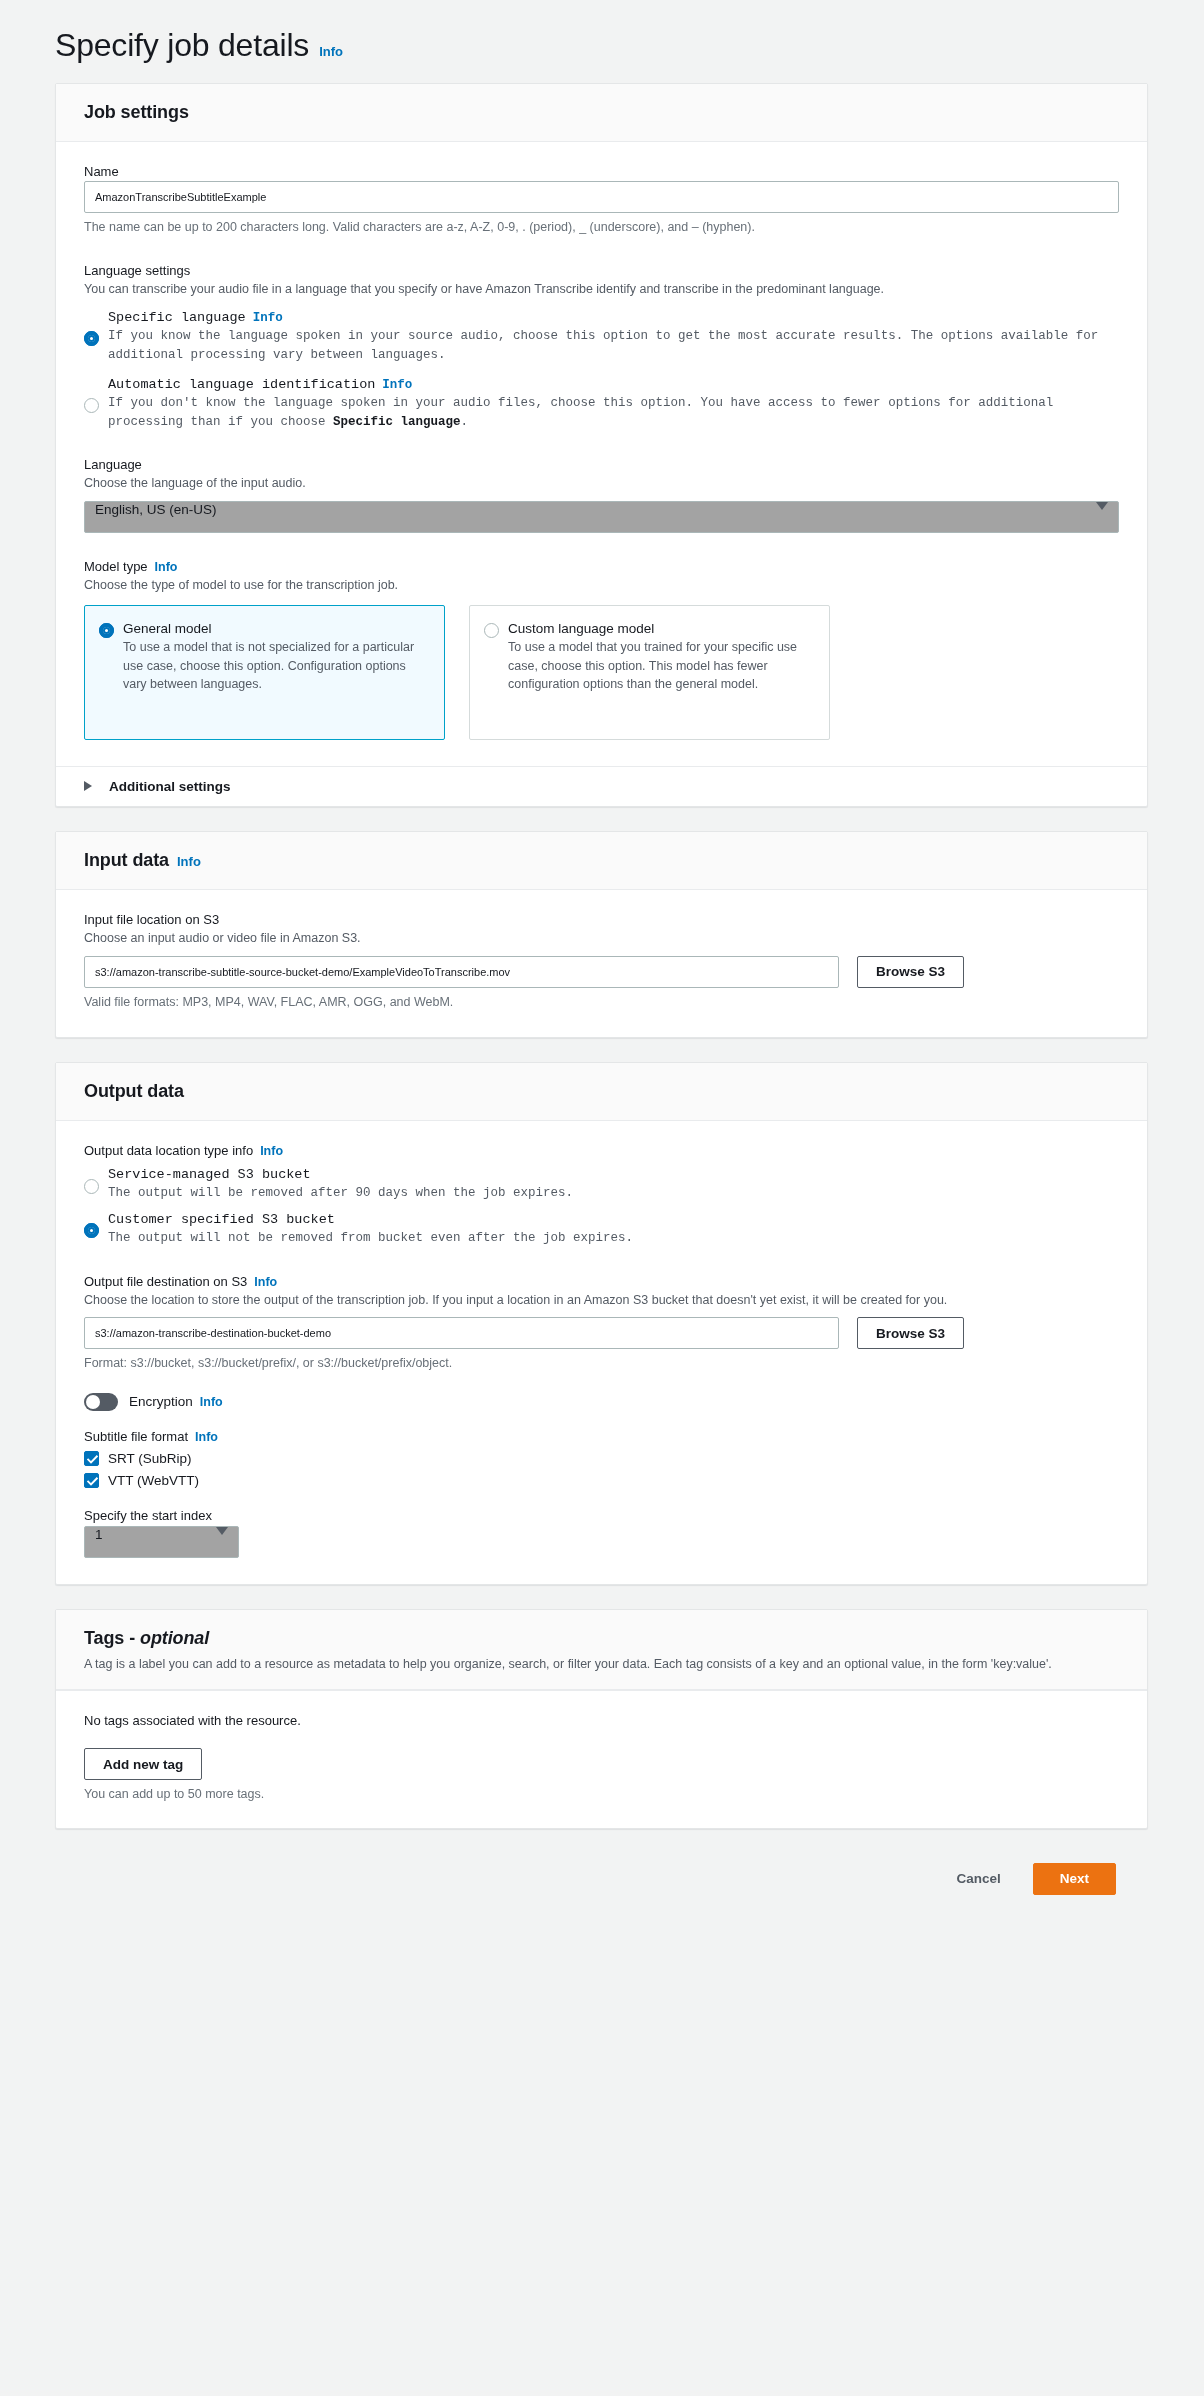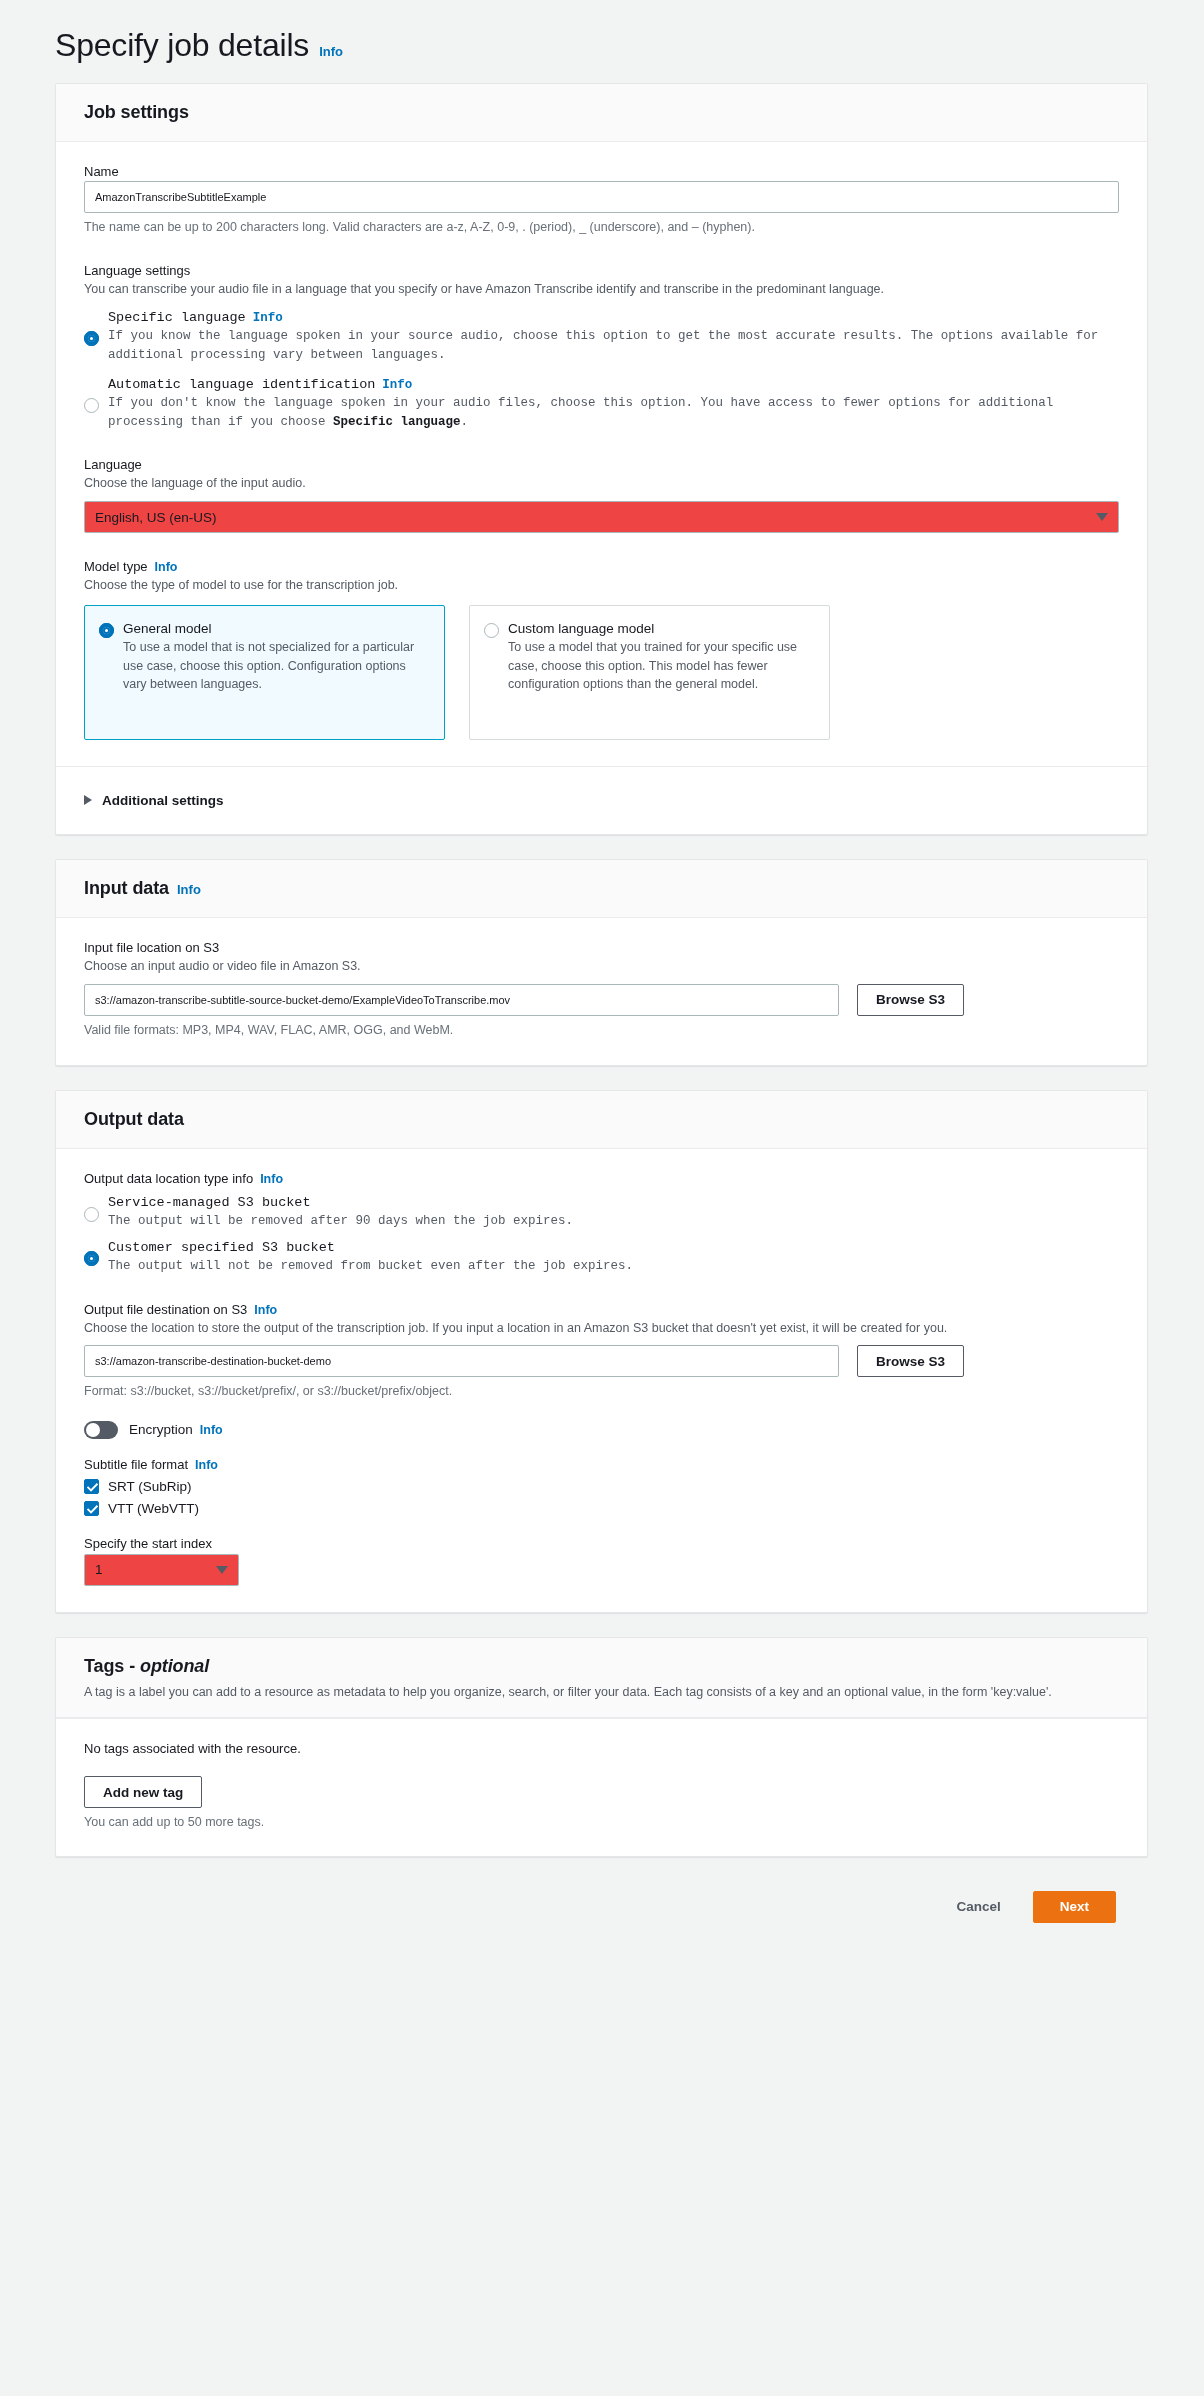--- a/index.html
+++ b/index.html
@@ -105,23 +105,22 @@
     outline: none;
   }
   .select-wrap {
     position: relative;
     display: block;
   }
   .select-box {
     height: 32px;
     border: 1px solid #aab7b8;
     border-radius: 2px;
-    background: #ef4444;
-    display: flex;
-    align-items: center;
+    background: #a3a3a3;
+    display: flex;
     padding: 0 10px;
     font-size: 13.5px;
     color: #16191f;
     cursor: pointer;
     justify-content: space-between;
   }
   .caret {
     width: 0; height: 0;
     border-left: 6px solid transparent;
     border-right: 6px solid transparent;
@@ -199,24 +198,24 @@
   .tile-desc {
     font-size: 12.5px;
     color: #545b64;
     line-height: 1.5;
     margin-top: 2px;
   }
 
   
   .expander {
     border-top: 1px solid #e9ebed;
-    padding: 26px 28px;
+    padding: 12px 28px;
     display: flex;
     align-items: center;
-    gap: 10px;
+    gap: 17px;
     cursor: pointer;
   }
   .tri {
     width: 0; height: 0;
     border-top: 5px solid transparent;
     border-bottom: 5px solid transparent;
     border-left: 8px solid #545b64;
   }
   .expander-label { font-size: 13.5px; font-weight: 700; color: #16191f; }
 

